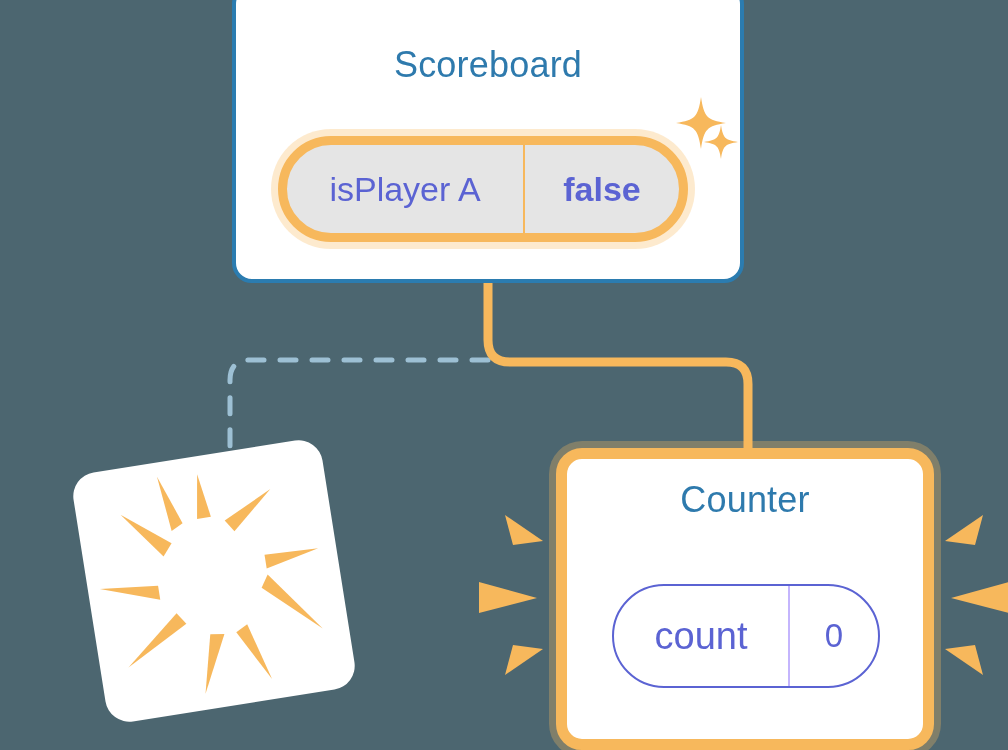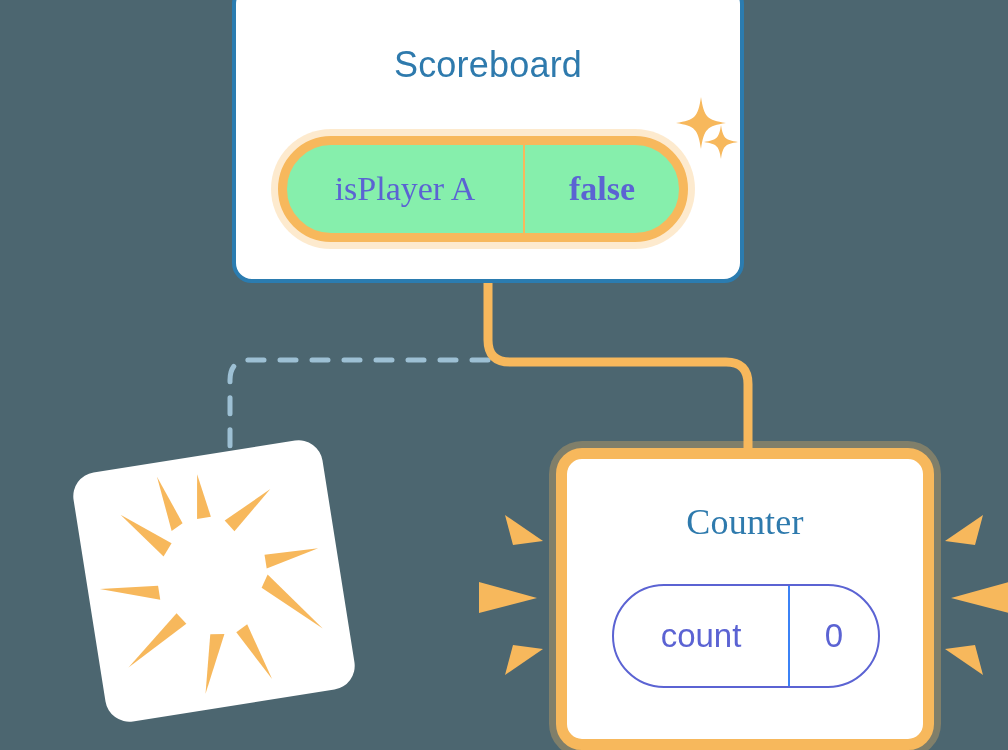--- a/index.html
+++ b/index.html
@@ -57,23 +57,22 @@
   #pill-isplayera {
     left: 278px;
     top: 136px;
     width: 410px;
     height: 106px;
     border-radius: 53px;
     border: 9px solid #f6b košt;
   }
   #pill-isplayera {
     border: 9px solid #f7b85c;
-    background: #86efac;
+    background: #e5e5e5;
     box-shadow: 0 0 0 7px rgba(247,184,92,0.30);
-    font-family: Liberation Serif, serif;
   }
   .pill-key, .pill-val {
     display: flex;
     align-items: center;
     justify-content: center;
     color: #5b63d3;
   }
   #pill-isplayera .pill-key {
     flex: 0 0 238px;
     font-size: 34px;
@@ -91,35 +90,35 @@
     position: absolute;
     left: 556px;
     top: 448px;
     width: 378px;
     height: 302px;
     background: #ffffff;
     border: 11px solid #f7b85c;
     border-radius: 26px;
     box-shadow: 0 0 0 7px rgba(247,184,92,0.30);
   }
-  #counter-title { margin-top: 42px; font-family: Liberation Serif, serif; }
+  #counter-title { margin-top: 20px; }
 
   #pill-count {
     left: 612px;
     top: 584px;
     width: 268px;
     height: 104px;
     border-radius: 52px;
     border: 2px solid #5b63d3;
     background: #ffffff;
   }
   #pill-count .pill-key {
     flex: 0 0 176px;
-    font-size: 33px;
-    border-right: 2px solid #3b82f6;
+    font-size: 38px;
+    border-right: 2px solid #c4b5fd;
   }
   #pill-count .pill-val {
     flex: 1;
     font-size: 33px;
   }
 
   
   #burst-card {
     position: absolute;
     left: 88px;

